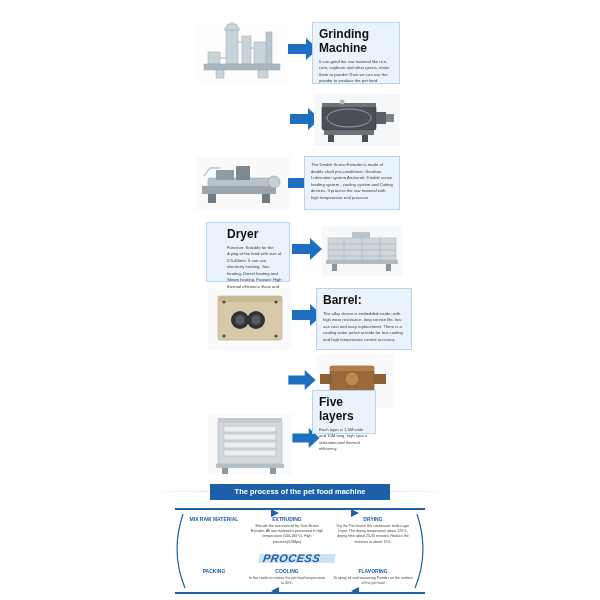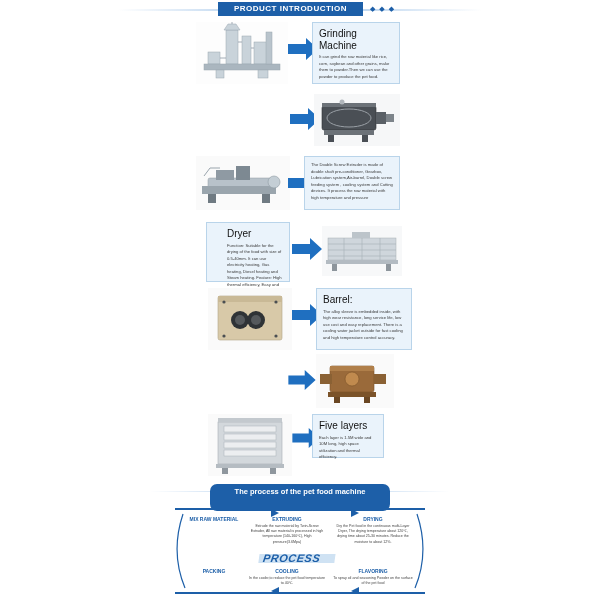--- a/index.html
+++ b/index.html
@@ -31,39 +31,39 @@
     position:absolute;left:370px;top:3px;font-size:7px;color:#1d5fa8;letter-spacing:1px;
   }
   .card{
     position:absolute;
     background:#eaf3fb;
     border:1px solid #b9d4ea;
     box-sizing:border-box;
     padding:5px 6px;
   }
   .card h3{
-    margin:0 0 3px 0;font-size:10px;font-weight:normal;color:#111;line-height:1.15;
+    margin:0 0 3px 0;font-size:12px;font-weight:bold;color:#111;line-height:1.15;
   }
   .card p{
     margin:0;font-size:4.2px;line-height:1.55;color:#3a3a3a;
   }
 
   
   .photo{position:absolute;box-sizing:border-box;background:#f2f2f2;overflow:hidden;}
   .photo svg{display:block;width:100%;height:100%;}
 
   
   .arrow{position:absolute;}
   .arrow svg{display:block;}
 
   
   .proc-title{
-    position:absolute;left:210px;top:484px;width:180px;height:27px;
+    position:absolute;left:210px;top:484px;width:180px;height:16px;
     background:#1d5fa8;color:#fff;font-size:7.5px;font-weight:bold;
-    text-align:center;line-height:15px;border-radius:7px;
+    text-align:center;line-height:15px;
   }
   .proc-rule{
     position:absolute;left:150px;top:491px;width:300px;height:1px;
     background:linear-gradient(to right,#ffffff,#9fc3e8,#ffffff);
     z-index:-1;
   }
   .proc-area{position:absolute;left:175px;top:508px;width:250px;height:86px;}
   .proc-bar-top{position:absolute;left:0;top:0;width:250px;height:1.5px;background:#1d5fa8;}
   .proc-bar-bottom{position:absolute;left:0;top:84px;width:250px;height:1.5px;background:#1d5fa8;}
   .proc-cell{position:absolute;box-sizing:border-box;}
@@ -78,25 +78,20 @@
   .proc-word .bgbar{
     position:absolute;left:-4px;top:2px;width:76px;height:9px;background:#cfe2f3;z-index:-1;
   }
   .curve{position:absolute;left:0;top:0;width:250px;height:86px;}
 </style>
 </head>
 <body>
 
 <div class="page">
 
-  <div class="banner">
-    <div class="rule"></div>
-    <div class="title">PRODUCT INTRODUCTION</div>
-    <div class="dots">◆ ◆ ◆</div>
-  </div>
 
   <div class="photo" style="left:196px;top:22px;width:92px;height:62px;background:#fbfbfb;">
     <svg viewBox="0 0 92 62">
       <rect width="92" height="62" fill="#fdfdfd"></rect>
       <g fill="#c9d3da" stroke="#9aa7b0" stroke-width="0.5">
         <rect x="30" y="8" width="12" height="34"></rect>
         <polygon points="28,8 44,8 40,2 32,2"></polygon>
         <rect x="46" y="14" width="9" height="28"></rect>
         <rect x="58" y="20" width="14" height="22"></rect>
         <rect x="12" y="30" width="12" height="12"></rect>
@@ -253,21 +248,21 @@
       <rect x="14" y="54" width="6" height="6" fill="#8f979e"></rect>
       <rect x="62" y="54" width="6" height="6" fill="#8f979e"></rect>
       <rect x="10" y="4" width="64" height="4" fill="#c3c9ce"></rect>
     </svg>
   </div>
   <div class="arrow" style="left:292px;top:428px;">
     <svg width="28" height="20" viewBox="0 0 30 22">
       <polygon points="0,6 18,6 18,0 30,11 18,22 18,16 0,16" fill="#1f6fc0"></polygon>
     </svg>
   </div>
-  <div class="card" style="left:312px;top:414px;width:72px;height:44px;">
+  <div class="card" style="left:312px;top:390px;width:64px;height:44px;">
     <h3>Five layers</h3>
     <p>Each layer is 1.5M wide and 10M long, high space utilization and thermal efficiency.</p>
   </div>
 
   <div class="proc-rule"></div>
   <div class="proc-title">The process of the pet food machine</div>
 
   <div class="proc-area">
     <svg class="curve" viewBox="0 0 250 86">
       <path d="M8 6 C 0 30, 0 56, 10 80" stroke="#1d5fa8" stroke-width="1.2" fill="none"></path>

